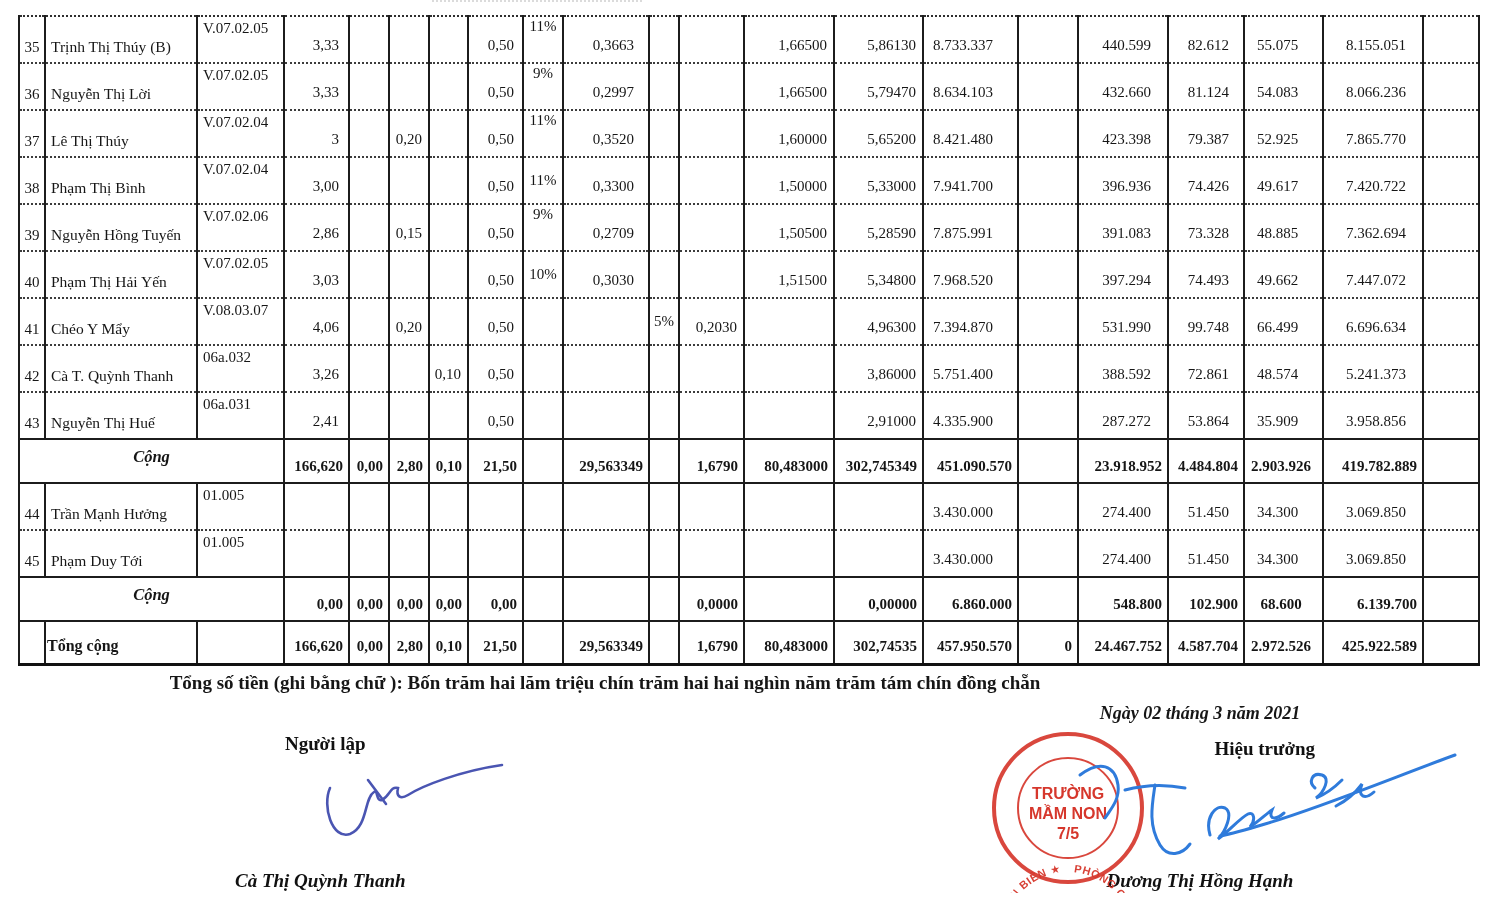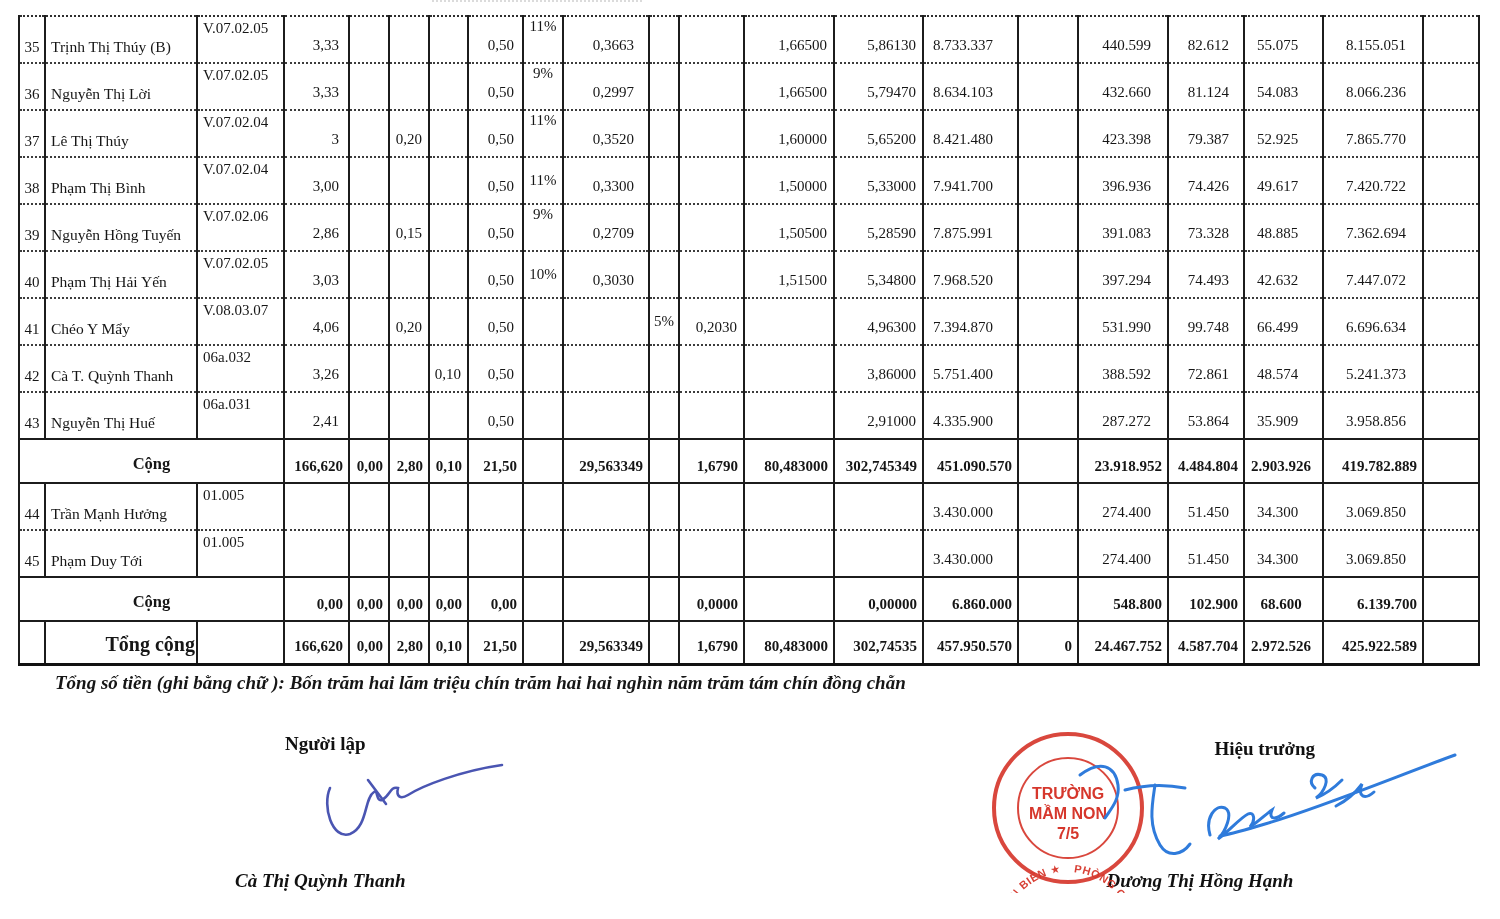--- a/index.html
+++ b/index.html
@@ -25,30 +25,30 @@
   .c1{text-align:left;vertical-align:bottom;padding:0 0 7px 5px;font-size:15.5px;}
   .c2{text-align:left;vertical-align:top;padding:3px 17px 0 5px;}
   .c3,.c4,.c5,.c6,.c7,.c9,.c10,.c11,.c12,.c13,.c14,.c15,.c16,.c17,.c18,.c19,.c20{
      text-align:right;vertical-align:bottom;padding:0 6px 9px 0;}
   .c3{padding-right:9px;} .c7{padding-right:8px;} .c9{padding-right:14px;}
   .c14{padding-right:24px;} .c16{padding-right:16px;} .c17{padding-right:14px;}
   .c18{padding-right:12px;text-align:center;} .c19{padding-right:16px;}
   .pct{text-align:center;vertical-align:top;padding:1px 0 0 0;}
   tr[data-ri="3"] .pct,tr[data-ri="5"] .pct,tr[data-ri="6"] .pct{
      vertical-align:middle;padding-top:0;}
-  .lbl{text-align:center;vertical-align:bottom;padding-bottom:9px;
-       font-weight:bold;font-size:16.5px;}
-  .lbl2{text-align:right;vertical-align:bottom;padding-bottom:8px;
-       font-weight:bold;font-size:20px;}
+  .lbl{text-align:center;vertical-align:bottom;padding-bottom:16px;
+       font-style:italic;font-weight:bold;font-size:16.5px;}
+  .lbl2{text-align:left;vertical-align:bottom;padding-bottom:8px;
+       font-weight:bold;font-size:16px;}
   tr.r-subtotal td:not(.lbl):not(.lbl2),tr.r-grandtotal td:not(.lbl):not(.lbl2){
        padding-right:5px;padding-bottom:8px;}
 
   
   .amount-words{position:absolute;left:55px;top:672px;width:1100px;
-      font-weight:bold;font-style:italic;font-size:19px;color:#161616;}
+      font-weight:bold;font-size:19px;color:#161616;text-align:center;}
   .date-line{position:absolute;left:1000px;top:703px;width:400px;text-align:center;
       font-weight:bold;font-style:italic;font-size:18px;color:#161616;}
   .role-left{position:absolute;left:285px;top:733px;width:200px;text-align:left;
       font-weight:bold;font-size:19px;color:#111;}
   .role-right{position:absolute;left:1100px;top:738px;width:215px;text-align:right;
       font-weight:bold;font-size:19px;color:#111;}
   .name-left{position:absolute;left:235px;top:870px;width:300px;text-align:left;
       font-weight:bold;font-style:italic;font-size:19px;color:#111;}
   .name-right{position:absolute;left:1040px;top:870px;width:320px;text-align:center;
       font-weight:bold;font-style:italic;font-size:19px;color:#111;}
@@ -216,21 +216,21 @@
           <td class="c8 pct">10%</td>
           <td class="c9">0,3030</td>
           <td class="c10"></td>
           <td class="c11"></td>
           <td class="c12">1,51500</td>
           <td class="c13">5,34800</td>
           <td class="c14">7.968.520</td>
           <td class="c15"></td>
           <td class="c16">397.294</td>
           <td class="c17">74.493</td>
-          <td class="c18">42.632</td>
+          <td class="c18">49.662</td>
           <td class="c19">7.447.072</td>
           <td class="c20"></td>
         </tr>
         <tr class="r-data" data-ri="6">
           <td class="c0">41</td>
           <td class="c1">Chéo Y Mẩy</td>
           <td class="c2">V.08.03.07</td>
           <td class="c3">4,06</td>
           <td class="c4"></td>
           <td class="c5">0,20</td>
@@ -405,20 +405,21 @@
           <td class="c17">4.587.704</td>
           <td class="c18">2.972.526</td>
           <td class="c19">425.922.589</td>
           <td class="c20"></td>
         </tr>
       </tbody>
   </table>
 
   <div class="amount-words">Tổng số tiền (ghi bằng chữ ): Bốn trăm hai lăm triệu chín trăm hai hai nghìn năm trăm tám chín đồng chẵn</div>
 
+  <div class="date-line">Ngày 02 tháng 3 năm 2021</div>
 
   <div class="role-left">Người lập</div>
 
   <div class="role-right">Hiệu trưởng</div>
 
   <div class="name-left">Cà Thị Quỳnh Thanh</div>
 
   <div class="name-right">Dương Thị Hồng Hạnh</div>
 
   <svg style="left:983px;top:723px" width="170" height="170" viewBox="0 0 170 170">

